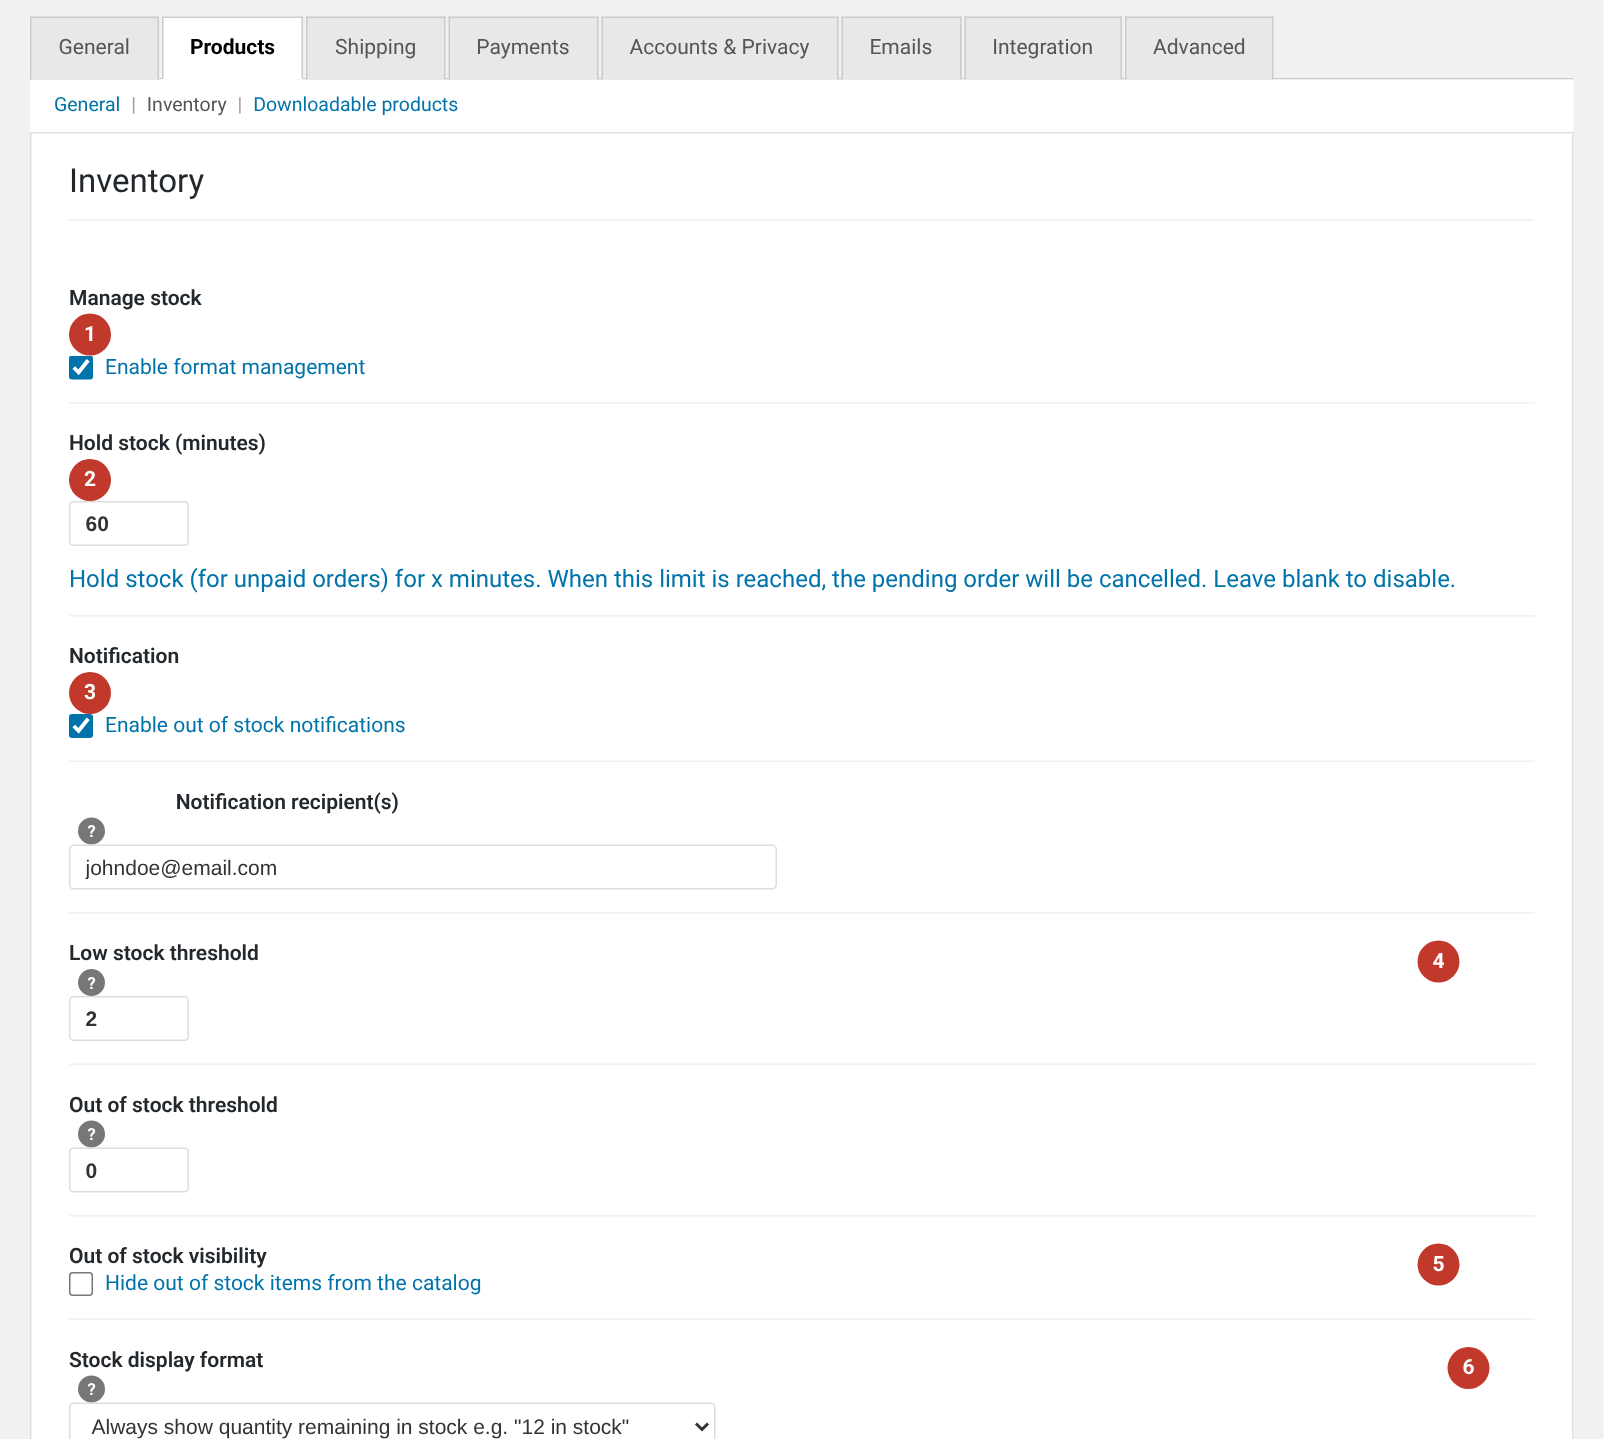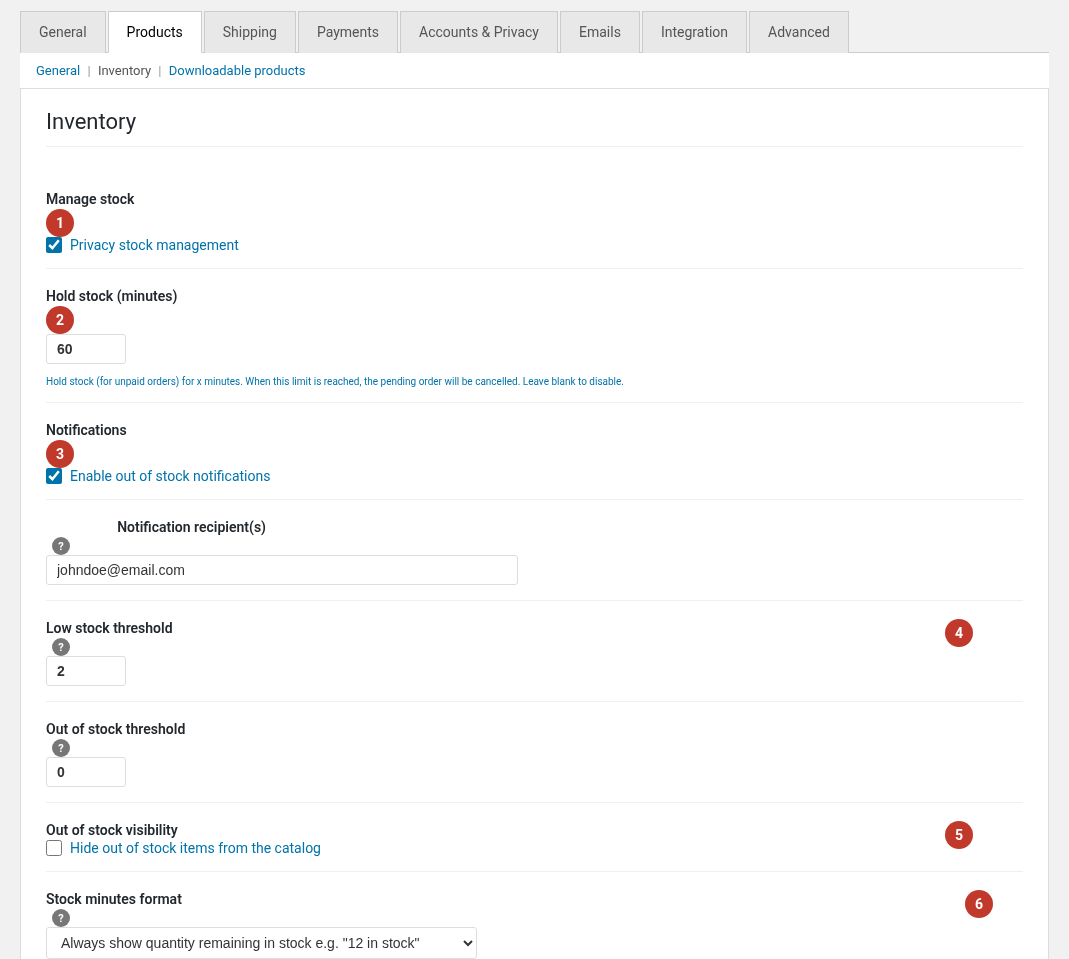--- a/index.html
+++ b/index.html
@@ -29,21 +29,21 @@
       margin-right: 2px;
       background: #e8e8e8;
       color: #555;
       font-size: 14px;
       position: relative;
       top: 1px;
       text-decoration: none;
     }
     .tab.active {
       background: #fff;
-      font-weight: 400;
+      font-weight: 700;
       color: #000;
       border-bottom: 1px solid #fff;
       z-index: 1;
     }
 
     
     .subnav {
       background: #fff;
       padding: 10px 16px;
       border-bottom: 1px solid #ddd;
@@ -149,21 +149,21 @@
       border-radius: 3px;
       background: #fff;
       color: #333;
     }
 
     .input-small { width: 80px; font-weight: bold; }
     .input-large { width: 472px; }
 
     .help-text {
       color: #0073aa;
-      font-size: 10px;
+      font-size: 16px;
       margin-top: 4px;
     }
 
     
     .tooltip-icon {
       width: 18px;
       height: 18px;
       border-radius: 50%;
       background: #777;
       color: #fff;
@@ -243,38 +243,38 @@
     <div class="settings-table">
 
       <div class="settings-row">
         <div class="row-label">Manage stock</div>
         <div class="row-badge">
           <span class="badge">1</span>
         </div>
         <div class="row-content">
           <label class="checkbox-label">
             <input type="checkbox" checked="" style="">
-            <span class="checkbox-text">Privacy stock management</span>
+            <span class="checkbox-text">Enable format management</span>
           </label>
         </div>
       </div>
 
       <div class="settings-row">
         <div class="row-label">Hold stock (minutes)</div>
         <div class="row-badge">
           <span class="badge">2</span>
         </div>
         <div class="row-content">
           <input type="number" class="input-small" value="60" style="">
           <div class="help-text">Hold stock (for unpaid orders) for x minutes. When this limit is reached, the pending order will be cancelled. Leave blank to disable.</div>
         </div>
       </div>
 
       <div class="settings-row">
-        <div class="row-label">Notifications</div>
+        <div class="row-label">Notification</div>
         <div class="row-badge">
           <span class="badge">3</span>
         </div>
         <div class="row-content">
           <label class="checkbox-label">
             <input type="checkbox" checked="" style="">
             <span class="checkbox-text">Enable out of stock notifications</span>
           </label>
         </div>
       </div>
@@ -318,21 +318,21 @@
         <div class="row-content">
           <label class="checkbox-label">
             <input type="checkbox" style="">
             <span class="checkbox-text">Hide out of stock items from the catalog</span>
           </label>
         </div>
         <span class="badge" style="position:absolute; right:50px; top: 18px;">5</span>
       </div>
 
       <div class="settings-row">
-        <div class="row-label">Stock minutes format</div>
+        <div class="row-label">Stock display format</div>
         <div class="row-badge">
           <span class="tooltip-icon" title="Stock display format">?</span>
         </div>
         <div class="row-content">
           <select>
             <option>Always show quantity remaining in stock e.g. "12 in stock"</option>
             <option>Only show quantity remaining in stock when low</option>
             <option>Never show quantity remaining in stock</option>
           </select>
         </div>

